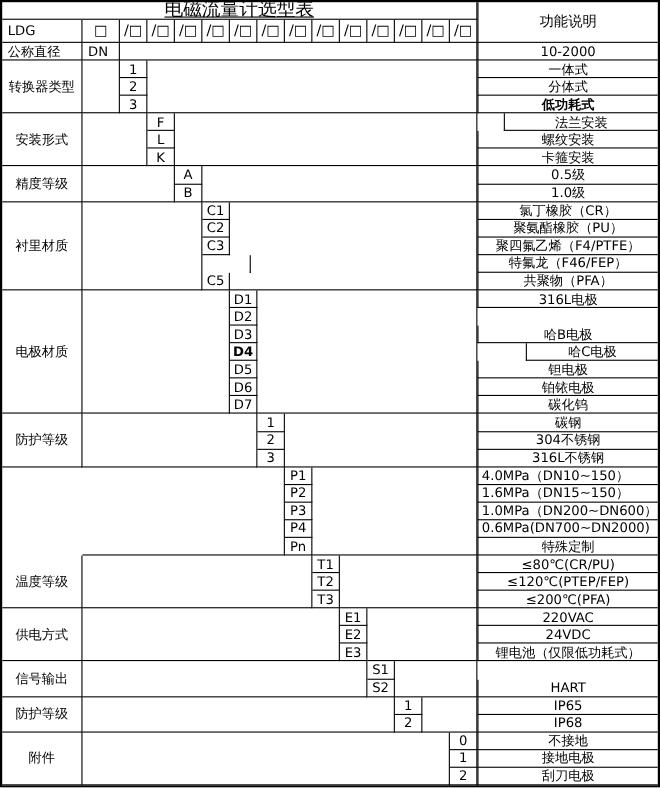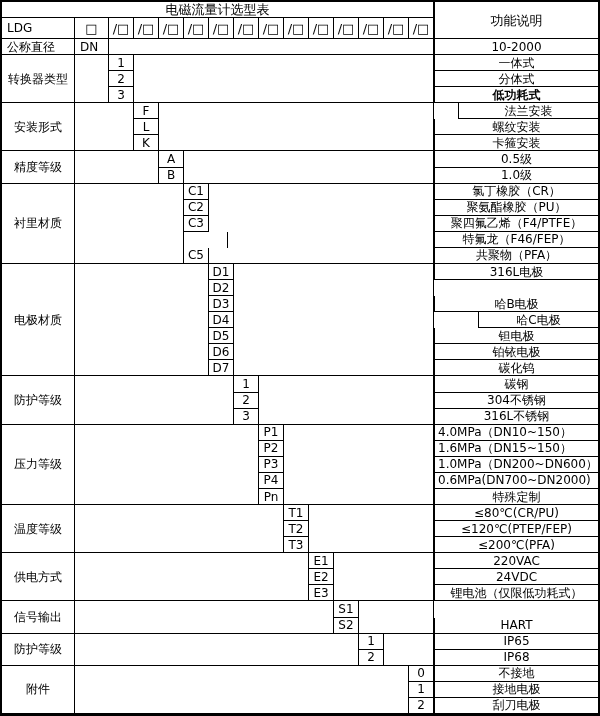--- a/index.html
+++ b/index.html
@@ -15,21 +15,21 @@
     color:#000;
     font-family:"DejaVu Sans","Liberation Sans",sans-serif;
   }
   .cell{
     border-right:1px solid #000;
     border-bottom:1px solid #000;
     display:flex;align-items:center;justify-content:center;
     font-size:12px;line-height:1;
     overflow:hidden;white-space:nowrap;
   }
-  .title{font-size:13px;}
+  .title{font-size:17px;text-decoration:underline;}
   .fhead{font-size:13px;}
   .boxes{font-size:13px;}
   .left{justify-content:flex-start;padding-left:5px;}
   .func{border-left:1px solid #000;border-right:none;}
   .func.left{padding-left:3px;}
 </style>
 </head>
 <body>
 
 <div class="grid">
@@ -92,39 +92,38 @@
     <div class="cell" style="grid-area: 16 / 6;">C5</div>
     <div class="cell func" style="grid-area: 16 / 16;">共聚物（PFA）</div>
     <div class="cell" style="grid-area: 12 / 7 / span 5 / 16;"></div>
     <div class="cell" style="grid-area: 17 / 1 / span 7;">电极材质</div>
     <div class="cell" style="grid-area: 17 / 2 / span 7 / span 5;"></div>
     <div class="cell" style="grid-area: 17 / 7;">D1</div>
     <div class="cell func" style="grid-area: 17 / 16;">316L电极</div>
     <div class="cell" style="grid-area: 18 / 7;">D2</div>
     <div class="cell" style="grid-area: 19 / 7;">D3</div>
     <div class="cell func" style="grid-area: 19 / 16;">哈B电极</div>
-    <div class="cell" style="grid-area: 20 / 7;">D4</div>
+    <div class="cell" style="grid-area: 20 / 7; font-weight: bold;">D4</div>
     <div class="cell func" style="grid-area: 20 / 16; margin-left: 44px;">哈C电极</div>
     <div class="cell" style="grid-area: 21 / 7;">D5</div>
     <div class="cell func" style="grid-area: 21 / 16;">钽电极</div>
     <div class="cell" style="grid-area: 22 / 7;">D6</div>
     <div class="cell func" style="grid-area: 22 / 16;">铂铱电极</div>
     <div class="cell" style="grid-area: 23 / 7;">D7</div>
     <div class="cell func" style="grid-area: 23 / 16;">碳化钨</div>
     <div class="cell" style="grid-area: 17 / 8 / span 7 / 16;"></div>
     <div class="cell" style="grid-area: 24 / 1 / span 3;">防护等级</div>
     <div class="cell" style="grid-area: 24 / 2 / span 3 / span 6;"></div>
     <div class="cell" style="grid-area: 24 / 8;">1</div>
     <div class="cell func" style="grid-area: 24 / 16;">碳钢</div>
     <div class="cell" style="grid-area: 25 / 8;">2</div>
     <div class="cell func" style="grid-area: 25 / 16;">304不锈钢</div>
     <div class="cell" style="grid-area: 26 / 8;">3</div>
     <div class="cell func" style="grid-area: 26 / 16;">316L不锈钢</div>
     <div class="cell" style="grid-area: 24 / 9 / span 3 / 16;"></div>
-    <div class="cell" style="grid-area: 27 / 1 / span 5;">压力等级</div>
     <div class="cell" style="grid-area: 27 / 2 / span 5 / span 7;"></div>
     <div class="cell" style="grid-area: 27 / 9;">P1</div>
     <div class="cell func left" style="grid-area: 27 / 16;">4.0MPa（DN10~150）</div>
     <div class="cell" style="grid-area: 28 / 9;">P2</div>
     <div class="cell func left" style="grid-area: 28 / 16;">1.6MPa（DN15~150）</div>
     <div class="cell" style="grid-area: 29 / 9;">P3</div>
     <div class="cell func left" style="grid-area: 29 / 16;">1.0MPa（DN200~DN600）</div>
     <div class="cell" style="grid-area: 30 / 9;">P4</div>
     <div class="cell func left" style="grid-area: 30 / 16;">0.6MPa(DN700~DN2000)</div>
     <div class="cell" style="grid-area: 31 / 9;">Pn</div>

